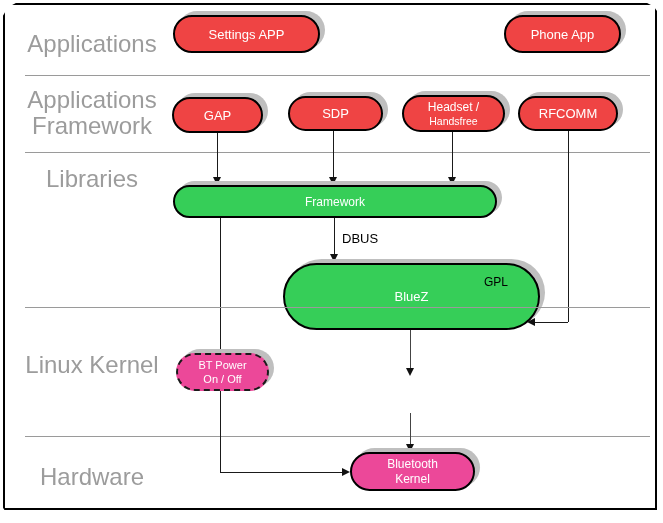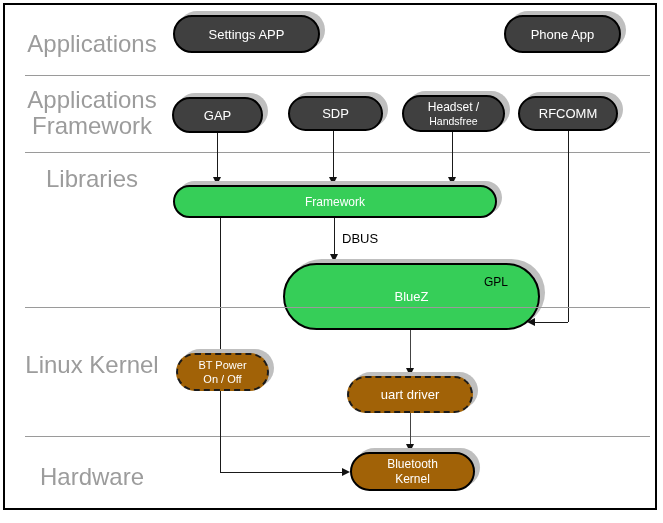--- a/index.html
+++ b/index.html
@@ -1,30 +1,30 @@
 <!DOCTYPE html>
 <html><head>
 <meta charset="utf-8">
 <style>
   html,body{margin:0;padding:0;background:#fff;}
   *{box-sizing:border-box;}
   .canvas{position:relative;width:663px;height:523px;background:#fff;
-          font-family:"Liberation Sans",sans-serif;overflow:hidden;}
+          font-family:"Liberation Sans",sans-serif;overflow:hidden;border-radius:28px;}
   .outer-border{position:absolute;left:3px;top:3px;width:654px;height:507px;
           border:2px solid #000;z-index:0;}
   .sep{position:absolute;left:25px;width:625px;height:1px;background:#9a9a9a;z-index:1;}
   .sep.over{z-index:3;}
   .layer-label{position:absolute;left:12px;width:160px;text-align:center;
           color:#9c9c9c;font-size:24px;line-height:26px;z-index:1;}
   .pill{position:absolute;border:2px solid #000;border-radius:999px;color:#fff;
           display:flex;flex-direction:column;align-items:center;justify-content:center;
           text-align:center;z-index:2;box-shadow:5px -4px 0 0 #bfbfbf;}
-  .pill.blue{background:#404040;font-size:13px;}
+  .pill.blue{background:#ef4444;font-size:13px;}
   .pill.green{background:#36ce58;font-size:13px;}
-  .pill.red{background:#a16207;font-size:11px;}
+  .pill.red{background:#ec4899;font-size:11px;}
   .pill.dashed{border-style:dashed;border-color:#1a1a1a;}
   .pill .l1,.pill .l2{display:block;line-height:15px;}
   .pill .small{font-size:10.5px;line-height:13px;}
   .annot{position:absolute;color:#000;font-size:12px;z-index:2;}
   .edge{position:absolute;background:#1a1a1a;z-index:1;}
   .edge.gray{background:#444;}
   .arr{position:absolute;width:0;height:0;z-index:1;}
   .arr.down{border-left:4px solid transparent;border-right:4px solid transparent;
           border-top:8px solid #111;}
   .arr.left{border-top:4px solid transparent;border-bottom:4px solid transparent;
@@ -115,22 +115,19 @@
   </div>
   <div class="pill green" style="left:283px;top:263px;width:257px;height:67px;">
     <span>BlueZ</span>
     <span class="annot" style="right:30px;top:10px;">GPL</span>
   </div>
 
   <div class="pill red dashed" style="left:176px;top:353px;width:93px;height:38px;">
     <span class="l1" style="line-height:14px;">BT Power</span>
     <span class="l2" style="line-height:14px;">On / Off</span>
   </div>
-  <div class="pill red dashed" style="left:347px;top:376px;width:126px;height:37px;font-size:13px;">
-    <span>uart driver</span>
-  </div>
 
   <div class="pill red" style="left:350px;top:452px;width:125px;height:39px;font-size:12px;">
     <span class="l1">Bluetooth</span>
     <span class="l2">Kernel</span>
   </div>
 
 </div>
 
 </body></html>

